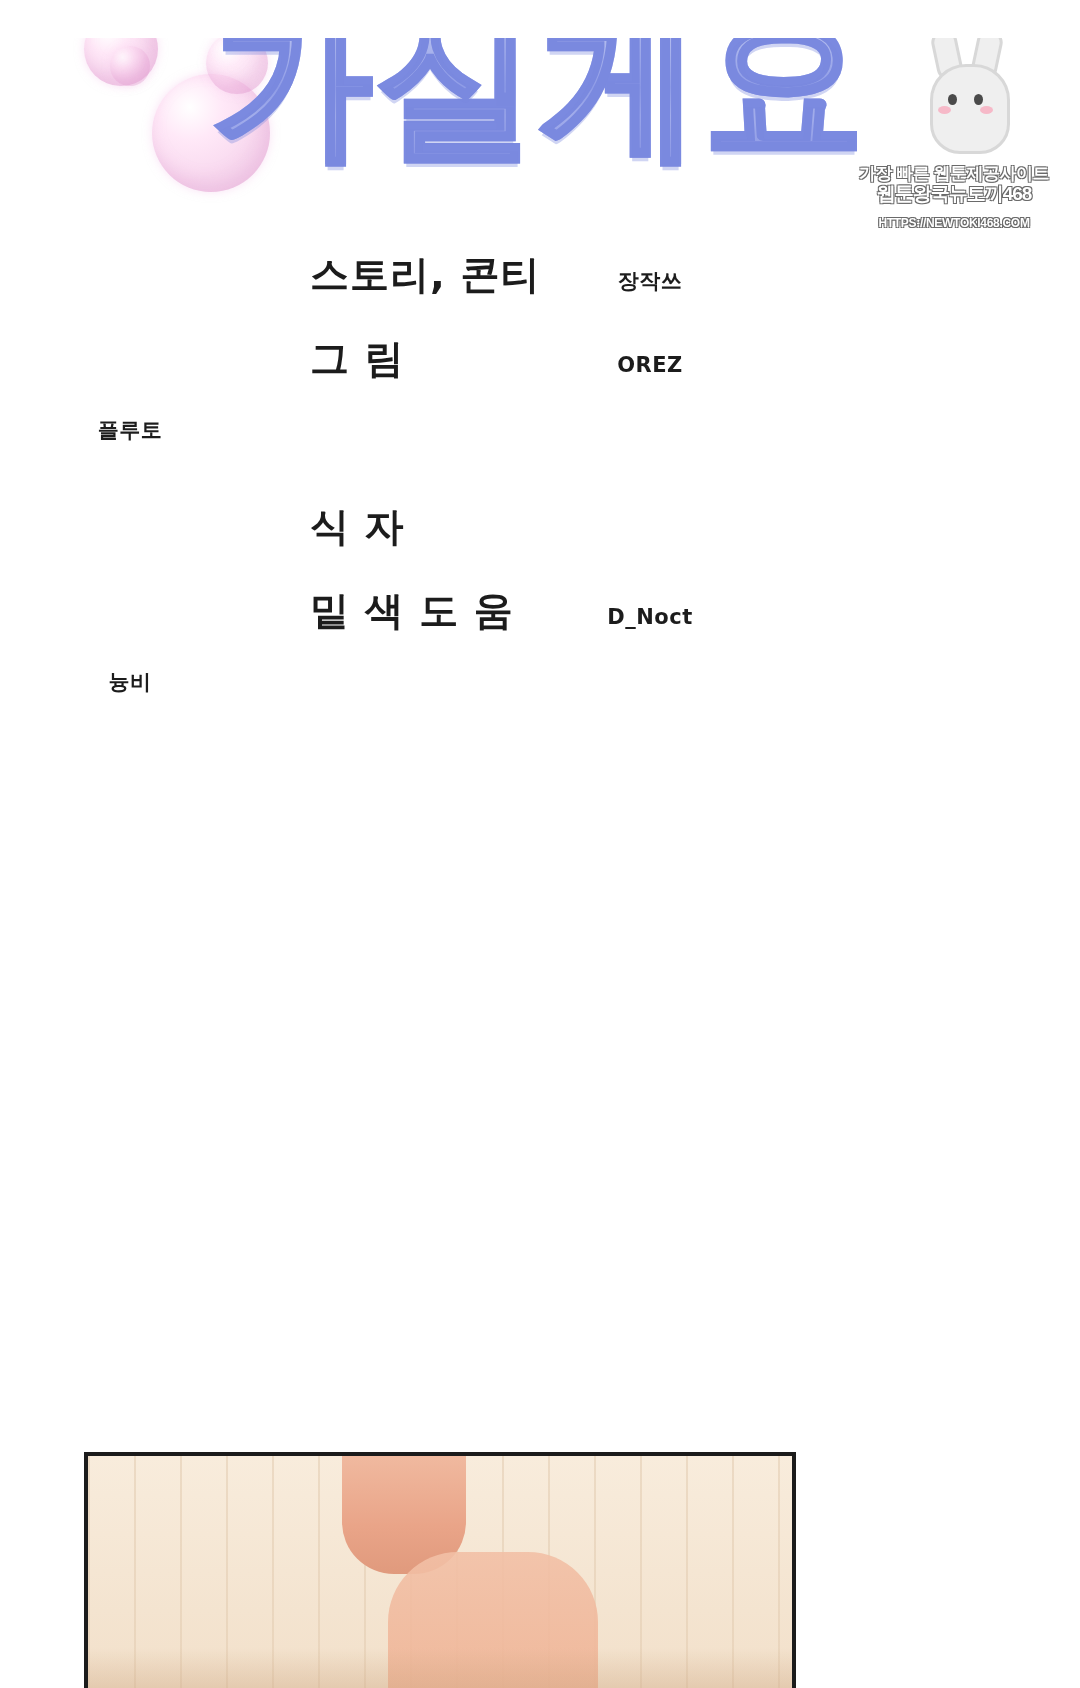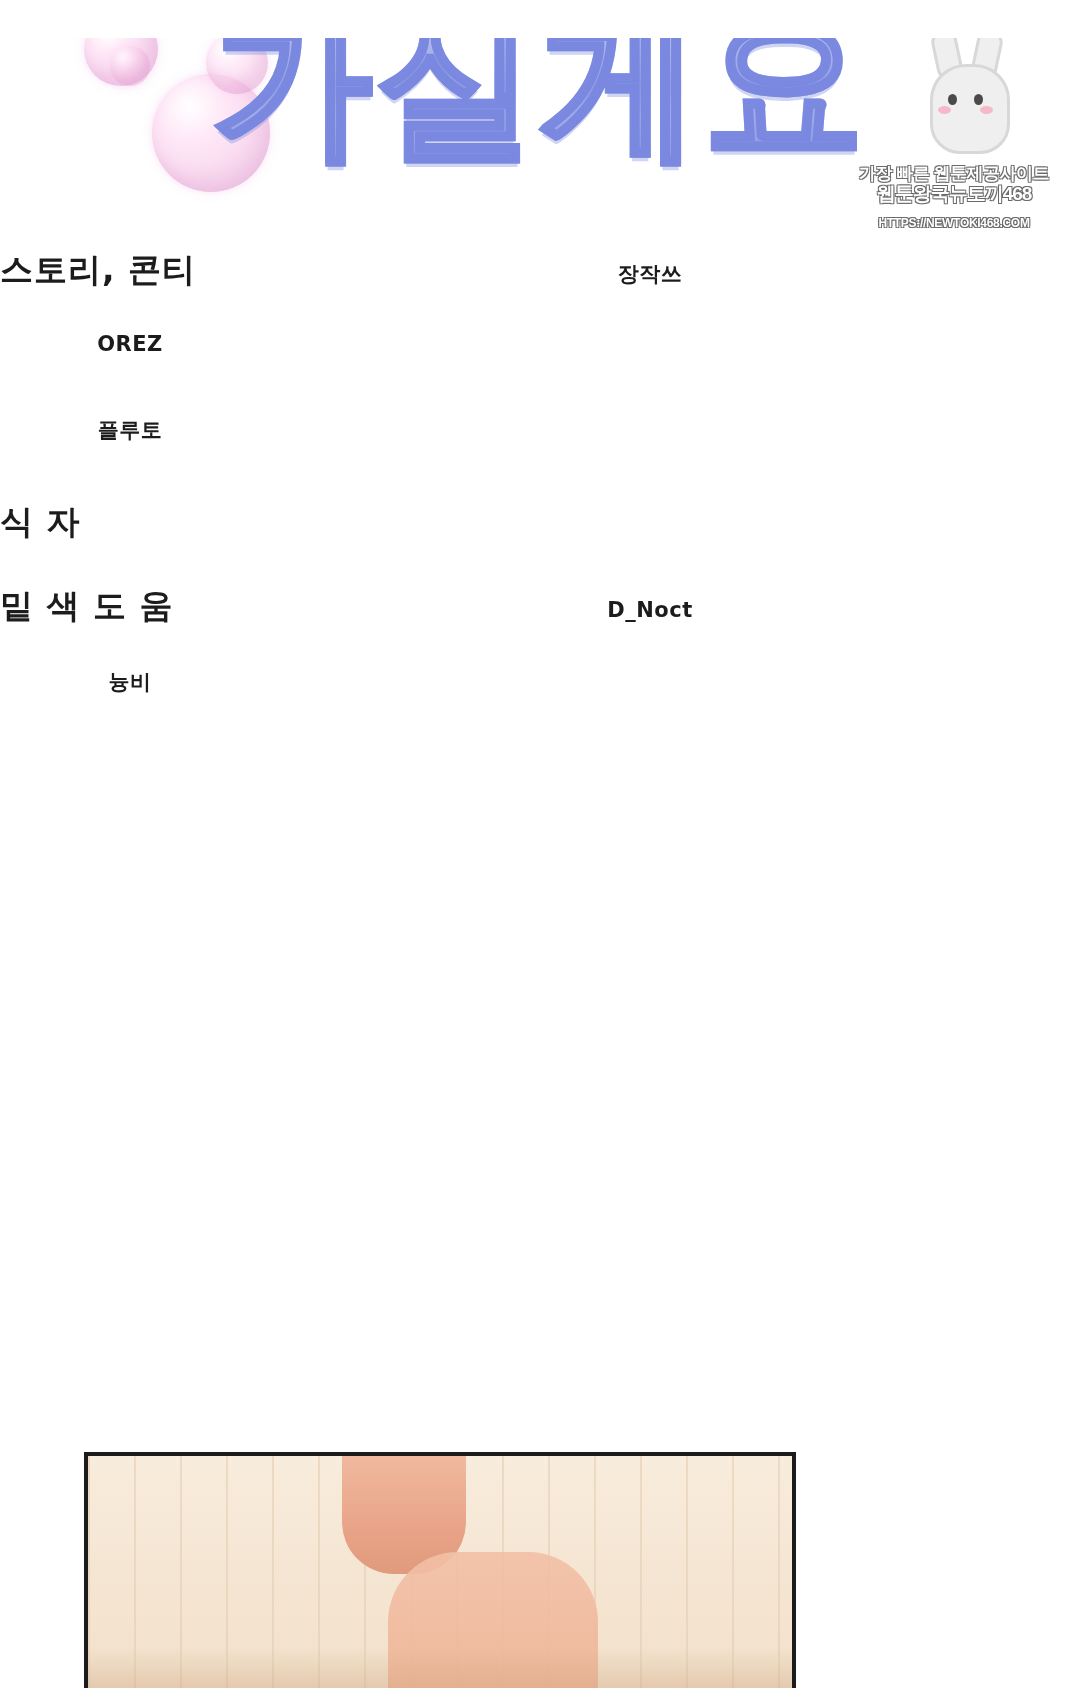--- a/index.html
+++ b/index.html
@@ -130,23 +130,24 @@
     top: 248px;
     width: 1080px;
   }
   .credit-row {
     display: flex;
     align-items: baseline;
     height: 84px;
   }
   .credit-role {
     width: 520px;
+    padding-left: 310px;
     box-sizing: border-box;
     font-family: "DejaVu Sans", sans-serif;
-    font-size: 33px;
+    font-size: 39px;
     font-weight: 600;
     color: #1c1c1c;
     letter-spacing: 1px;
     white-space: nowrap;
   }
   .credit-name {
     width: 260px;
     text-align: center;
     font-family: "DejaVu Sans", sans-serif;
     font-size: 21px;
@@ -229,20 +230,21 @@
 </div>
 
 <div class="credits">
 
   <div class="credit-row">
     <div class="credit-role">스토리, 콘티</div>
     <div class="credit-name">장작쓰</div>
   </div>
 
   <div class="credit-row">
+    <div class="credit-role">그       림</div>
     <div class="credit-name">OREZ</div>
   </div>
 
 
   <div class="credit-row">
     <div class="credit-name">플루토</div>
   </div>
 
   <div class="credit-row">
     <div class="credit-role">식       자</div>

